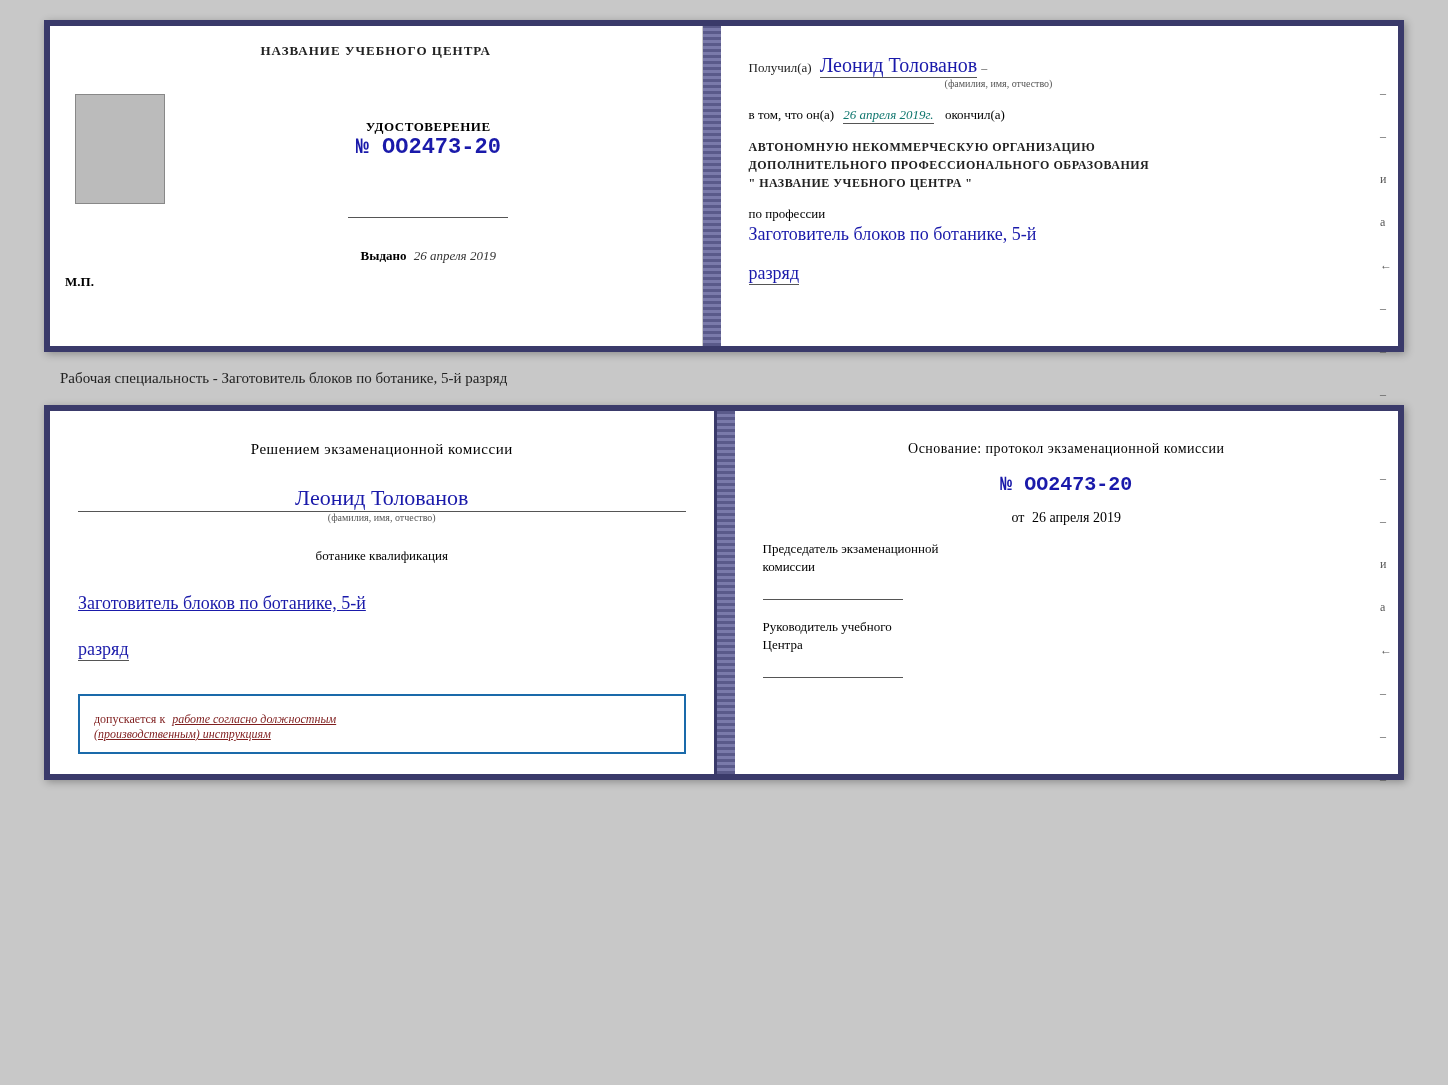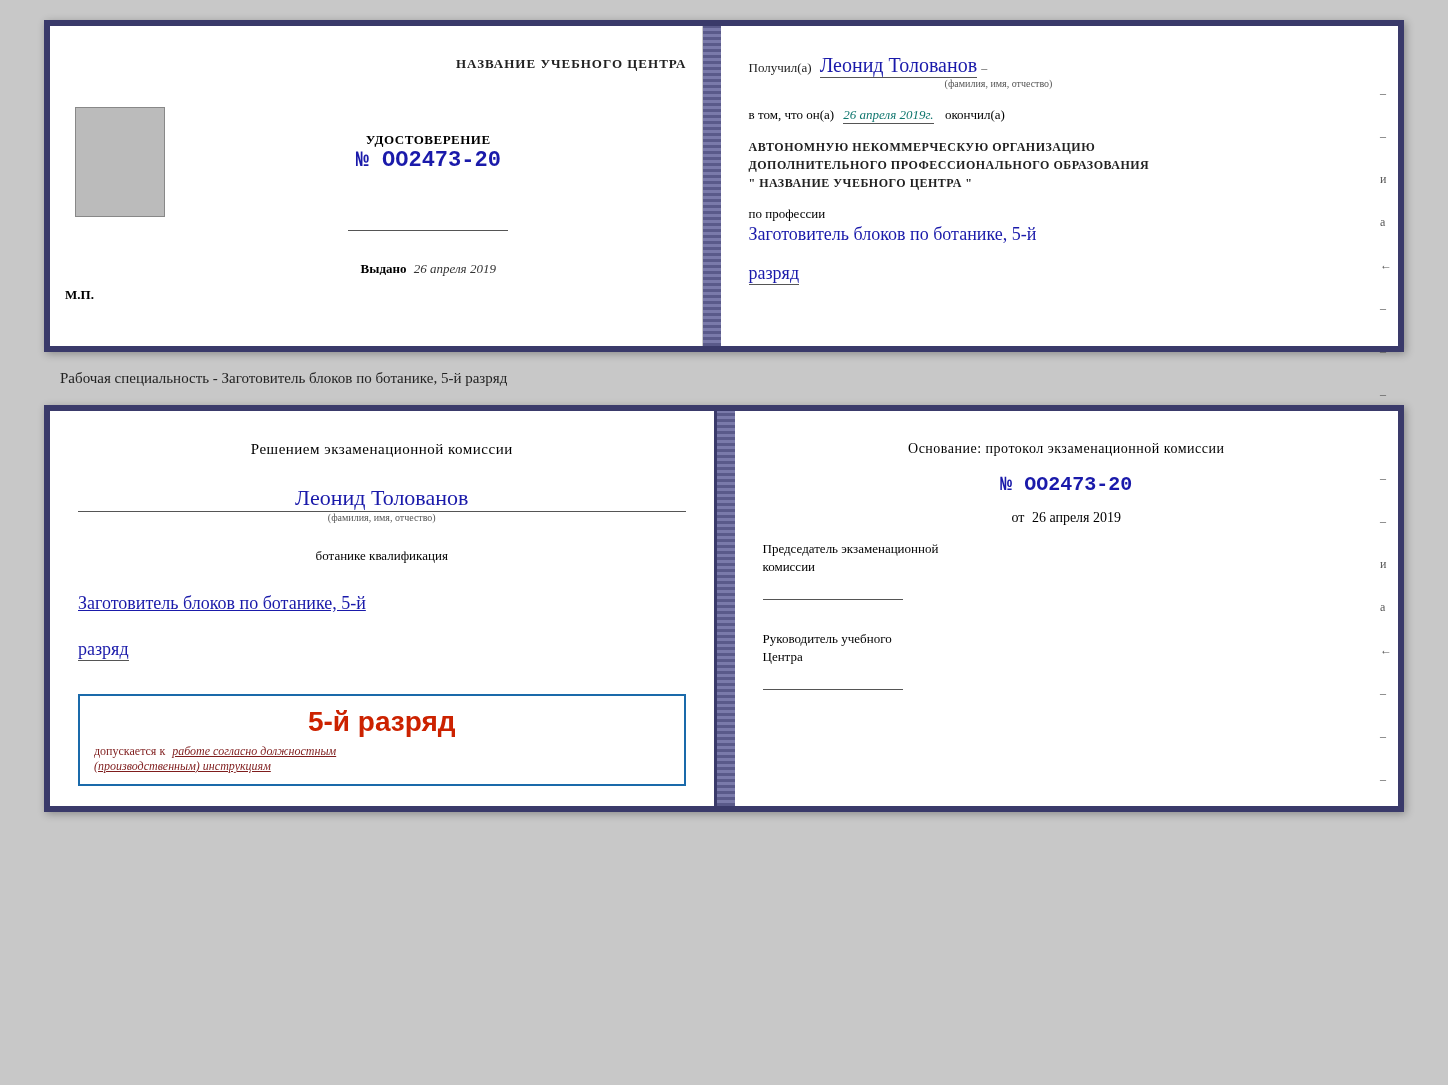--- a/index.html
+++ b/index.html
@@ -297,22 +297,22 @@
       flex-direction: column;
       gap: 28px;
       font-size: 12px;
       color: #555;
     }
 
     .top-left-content {
       flex: 1;
       display: flex;
       flex-direction: column;
-      align-items: flex-end;
-      padding: 20px 15px;
+      align-items: center;
+      padding: 7px 15px;
       border-right: 1px solid #ccc;
     }
 
     .photo-row {
       display: flex;
       align-items: flex-start;
       gap: 5px;
       width: 100%;
       margin-top: 20px;
     }
@@ -403,21 +403,20 @@
 
     <div>
       <span class="qualification-name">Заготовитель блоков по ботанике, 5-й</span>
     </div>
 
     <div>
       <span class="razryad-bottom">разряд</span>
     </div>
 
     <div class="stamp-box">
-      <div class="stamp-grade">5-й разряд</div>
       <div class="stamp-allow">
         <span>допускается к</span>
         <span class="stamp-italic" style="margin-left:4px;">работе согласно должностным</span>
         <br>
         <span class="stamp-italic">(производственным) инструкциям</span>
       </div>
     </div>
   </div>
 
   <div class="spine"></div>
@@ -433,21 +432,21 @@
     </div>
 
     <div class="signature-block">
       <div class="sig-label">
         <span>Председатель экзаменационной</span><br>
         <span>комиссии</span>
       </div>
       <div class="sig-line"></div>
     </div>
 
-    <div class="signature-block" style="margin-top:16px;">
+    <div class="signature-block" style="margin-top:4px;">
       <div class="sig-label">
         <span>Руководитель учебного</span><br>
         <span>Центра</span>
       </div>
       <div class="sig-line"></div>
     </div>
 
     <div class="side-marks">
       <span>–</span>
       <span>–</span>

